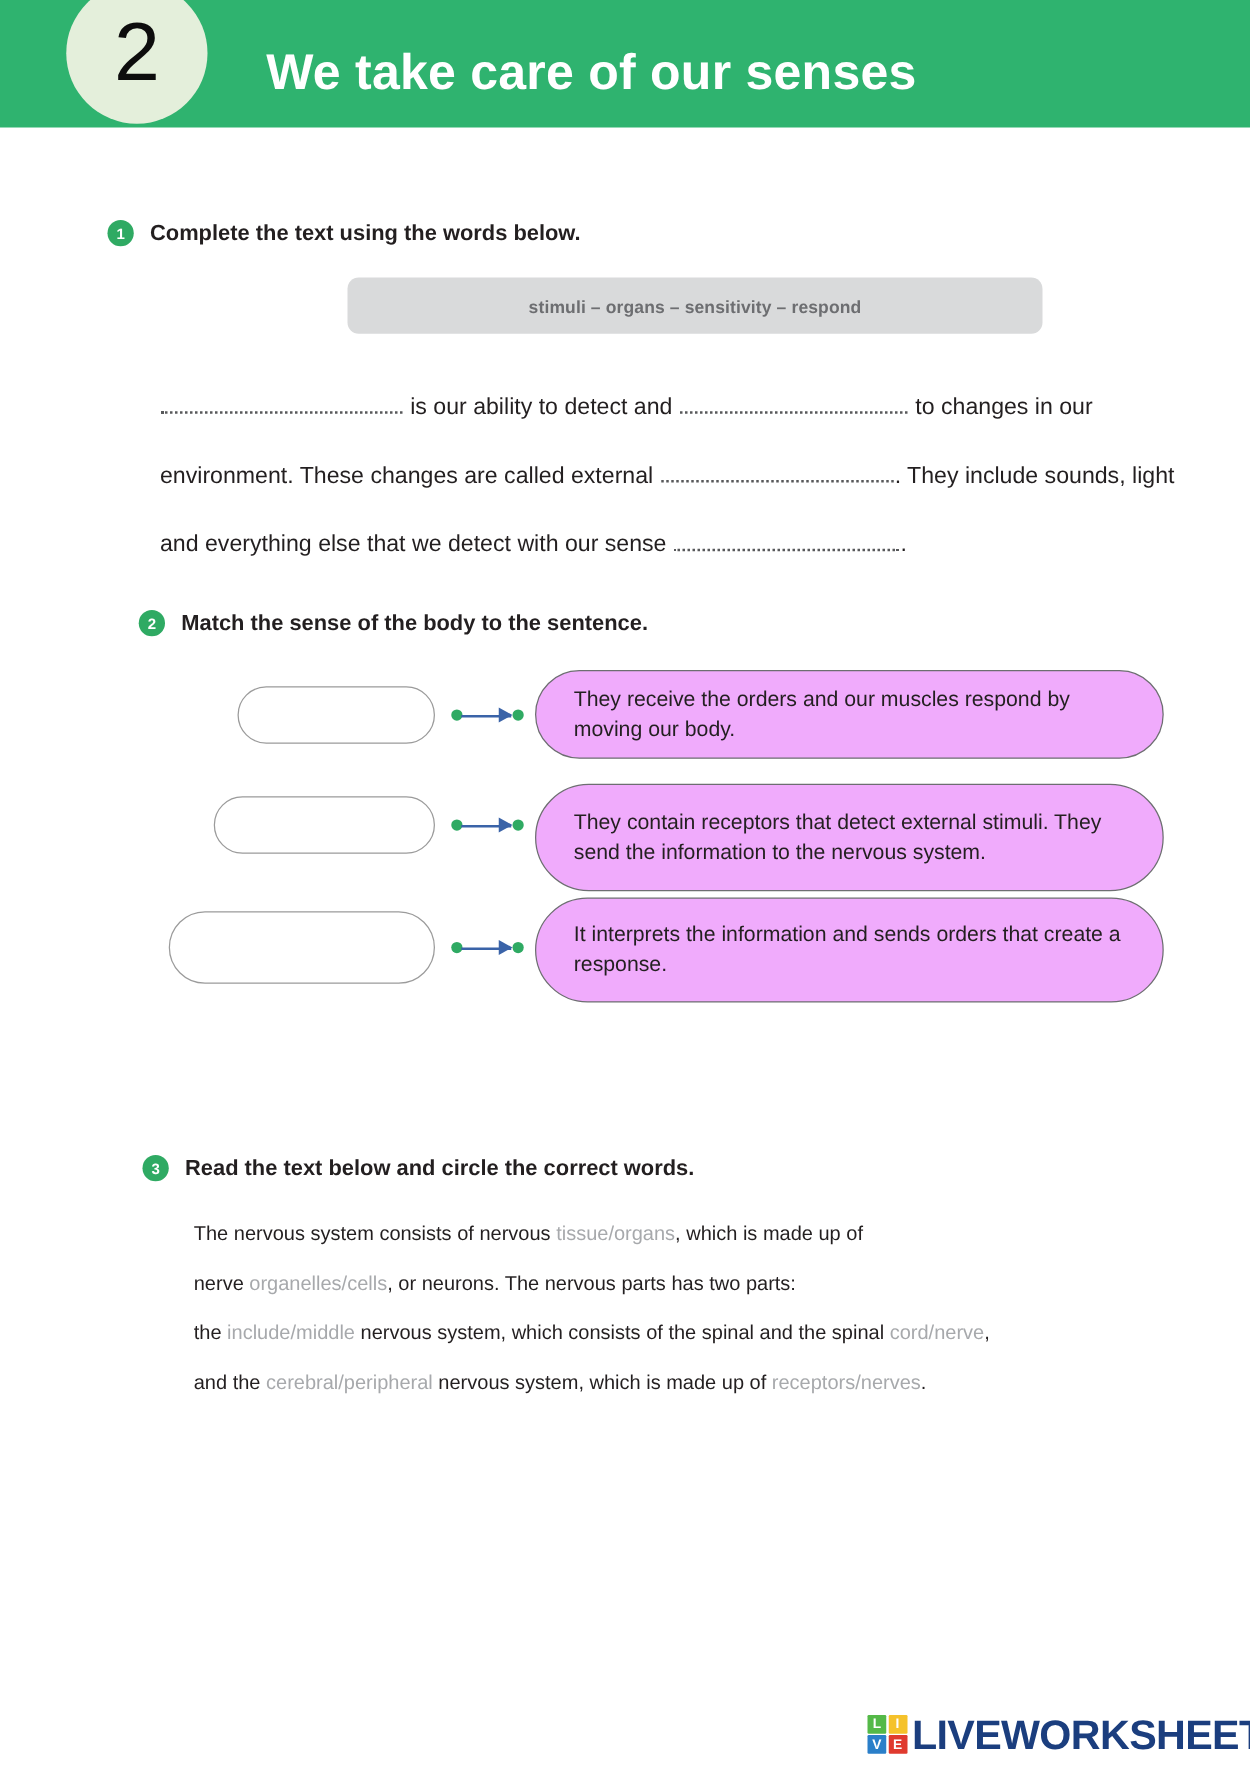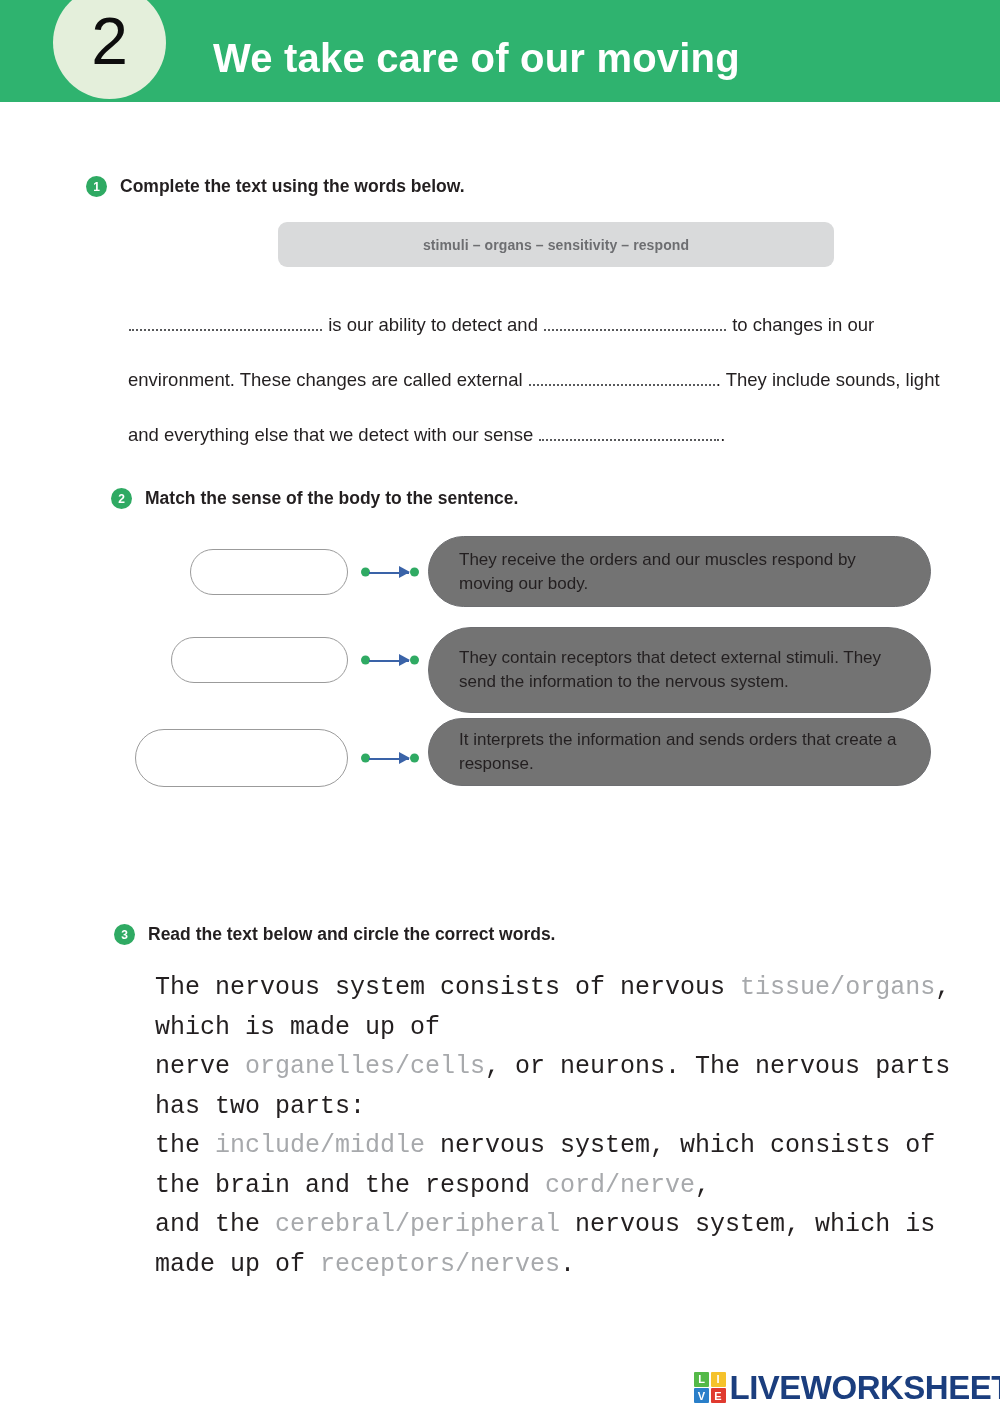--- a/index.html
+++ b/index.html
@@ -131,21 +131,21 @@
   .answer-pill {
     position: absolute;
     border: 1.3px solid #9b9b9b;
     border-radius: 999px;
     background: #ffffff;
   }
   .sentence-pill {
     position: absolute;
     border: 1.3px solid #6d6e71;
     border-radius: 999px;
-    background: #737373;
+    background: #f0abfc;
     display: flex;
     align-items: center;
   }
   .sentence-text {
     font-size: 17px;
     line-height: 24px;
     color: #231f20;
     padding: 0 30px;
   }
 
@@ -176,24 +176,23 @@
   }
 
   
   #ex3-head { left: 114px; top: 924px; }
 
   .ex3-text {
     position: absolute;
     left: 155px;
     top: 968px;
     width: 800px;
-    font-size: 25px;
+    font-size: 16px;
     line-height: 39.5px;
     color: #231f20;
-    font-family: Liberation Mono, monospace;
   }
   .choice { color: #a7a9ac; }
 
   
   .logo {
     position: absolute;
     left: 694px;
     top: 1371px;
     display: flex;
     align-items: center;
@@ -227,21 +226,21 @@
   }
 </style>
 </head>
 <body>
 
 <div class="banner">
   <div class="banner-circle">
     <span class="banner-number">2</span>
   </div>
 </div>
-<div class="banner-title">We take care of our moving</div>
+<div class="banner-title">We take care of our senses</div>
 
 <div class="ex-head" id="ex1-head">
   <div class="ex-badge">1</div>
   <div class="ex-title">Complete the text using the words below.</div>
 </div>
 
 <div class="wordbank">
   <span class="wordbank-text">stimuli – organs – sensitivity – respond</span>
 </div>
 
@@ -276,33 +275,33 @@
   <div class="sentence-text">They contain receptors that detect external stimuli. They send the information to the nervous system.</div>
 </div>
 
 <div class="answer-pill" style="left:135px; top:729px; width:213px; height:58px;"></div>
 <div class="connector" style="left:361px; top:742px; width:58px; height:32px;">
   <div class="dot" style="left:0px;"></div>
   <div class="conn-line" style="left:8px; width:40px;"></div>
   <div class="arrowhead" style="left:38px;"></div>
   <div class="dot" style="left:49px;"></div>
 </div>
-<div class="sentence-pill" style="left:428px; top:718px; width:503px; height:68px;">
+<div class="sentence-pill" style="left:428px; top:718px; width:503px; height:84px;">
   <div class="sentence-text">It interprets the information and sends orders that create a response.</div>
 </div>
 
 <div class="ex-head" id="ex3-head">
   <div class="ex-badge">3</div>
   <div class="ex-title">Read the text below and circle the correct words.</div>
 </div>
 
 <div class="ex3-text">
   <div><span>The nervous system consists of nervous </span><span class="choice">tissue/organs</span><span>, which is made up of</span></div>
   <div><span>nerve </span><span class="choice">organelles/cells</span><span>, or neurons. The nervous parts has two parts:</span></div>
-  <div><span>the </span><span class="choice">include/middle</span><span> nervous system, which consists of the brain and the respond </span><span class="choice">cord/nerve</span><span>,</span></div>
+  <div><span>the </span><span class="choice">include/middle</span><span> nervous system, which consists of the spinal and the spinal </span><span class="choice">cord/nerve</span><span>,</span></div>
   <div><span>and the </span><span class="choice">cerebral/peripheral</span><span> nervous system, which is made up of </span><span class="choice">receptors/nerves</span><span>.</span></div>
 </div>
 
 <div class="logo">
   <div class="logo-tiles">
     <div class="tile t-l">L</div>
     <div class="tile t-i">I</div>
     <div class="tile t-v">V</div>
     <div class="tile t-e">E</div>
   </div>

